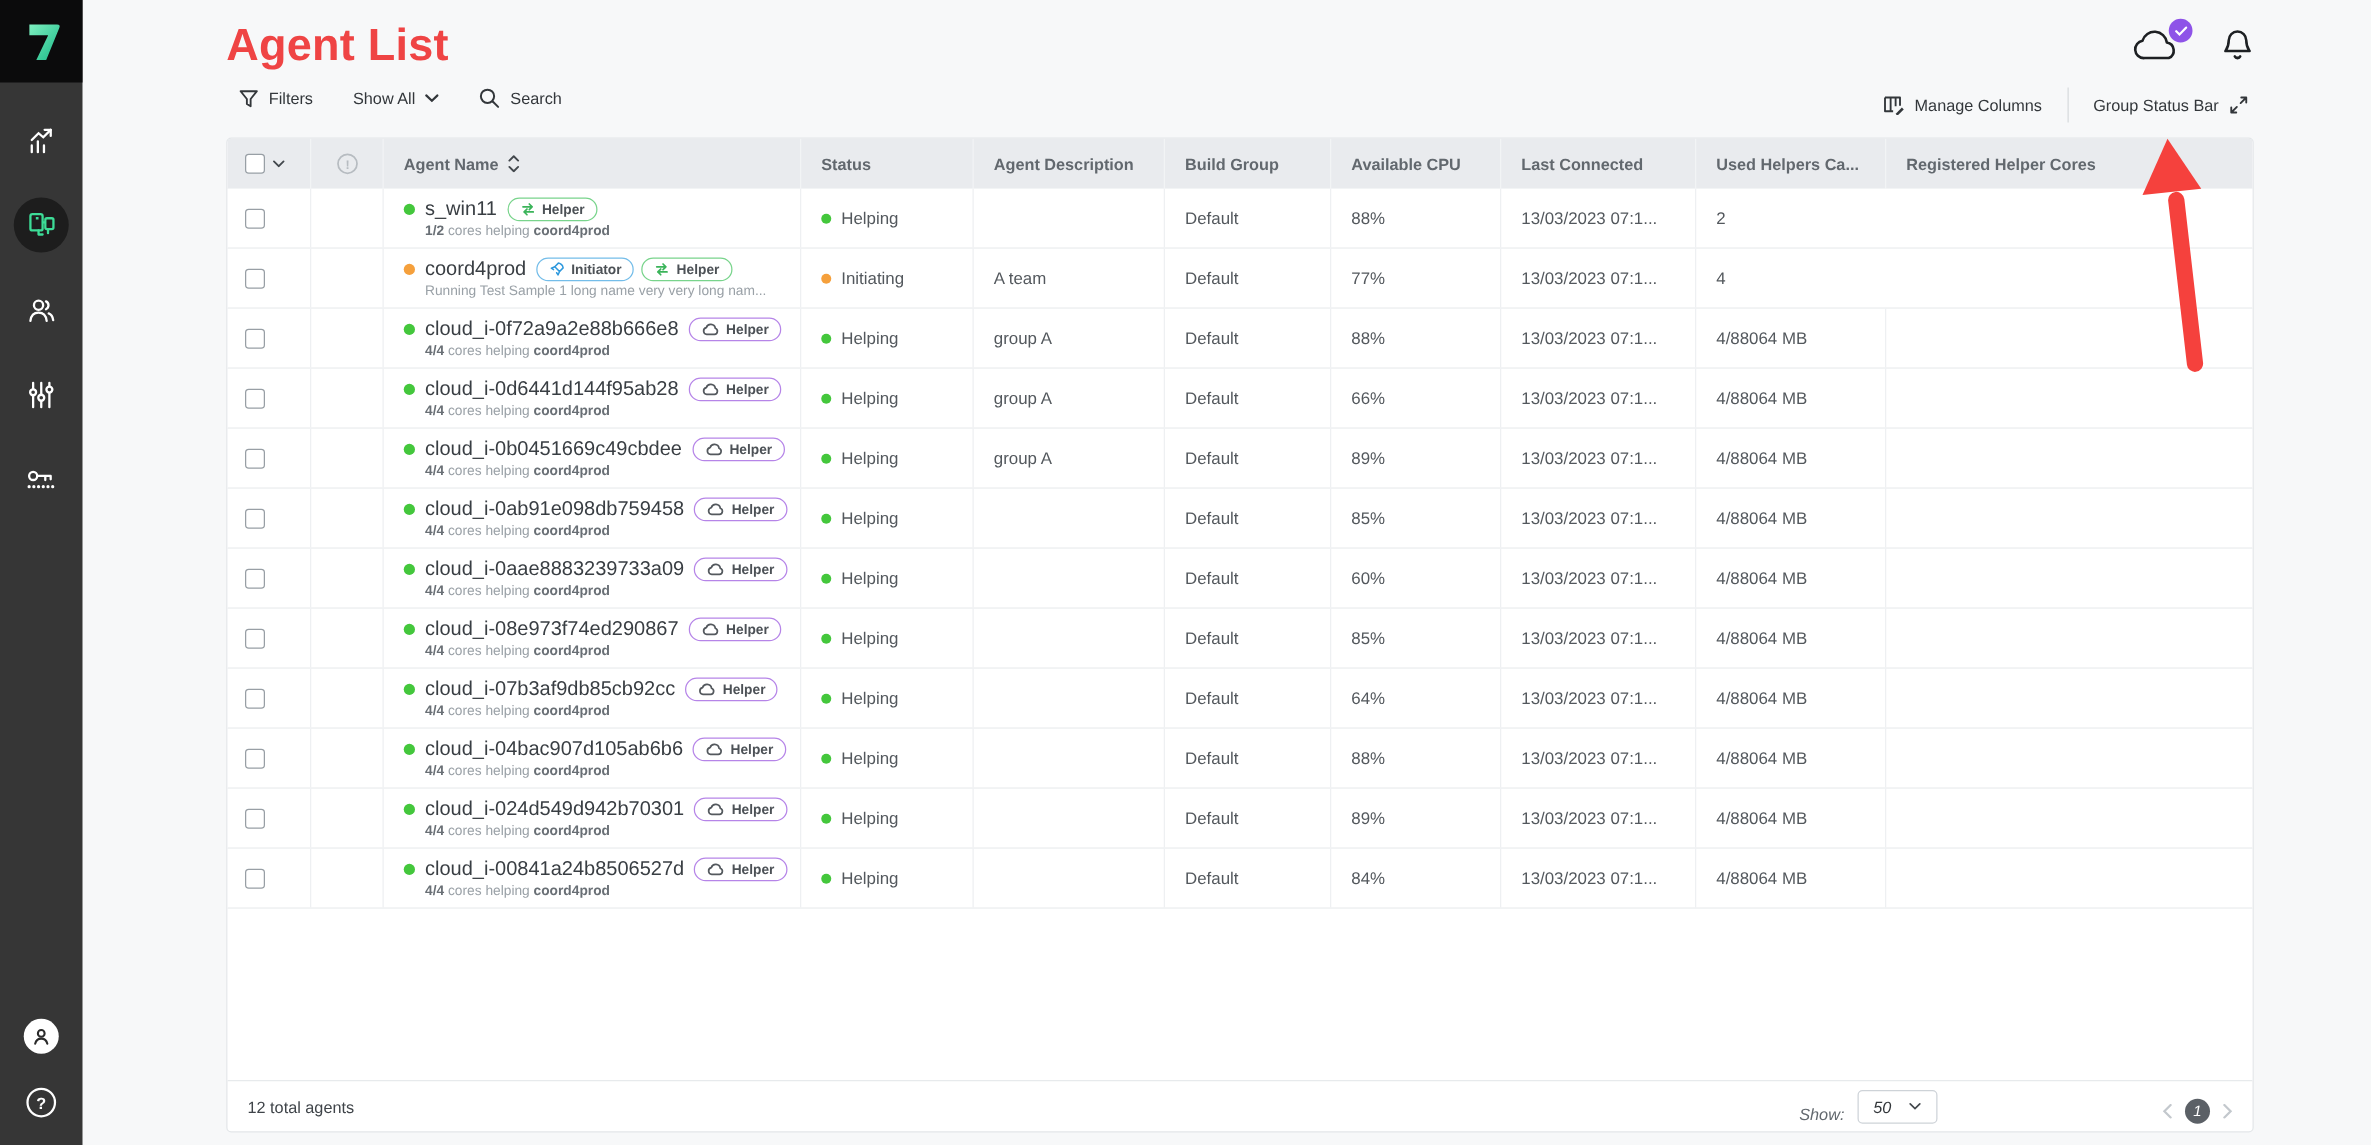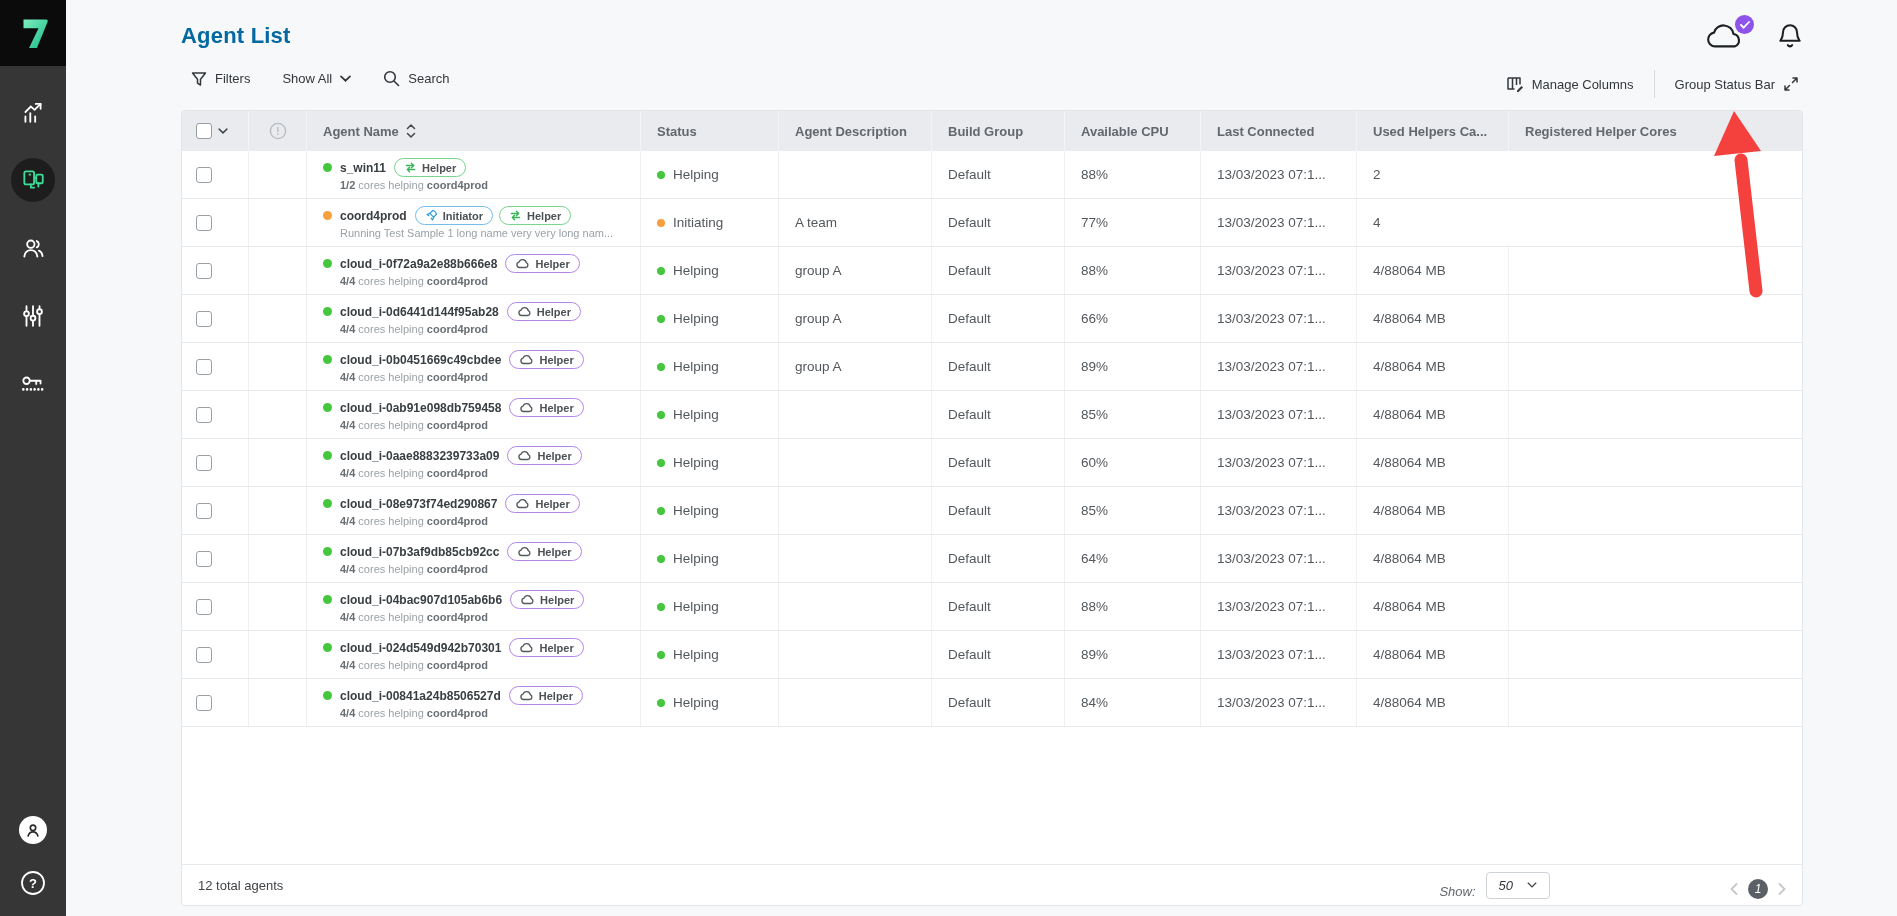--- a/index.html
+++ b/index.html
@@ -13,21 +13,21 @@
   .sidebar { width:66px; height:100%; background:#363636; display:flex; flex-direction:column; align-items:center; flex-shrink:0; }
   .logo-block { width:66px; height:66px; background:#0b0b0c; display:flex; align-items:center; justify-content:center; }
   .side-nav { display:flex; flex-direction:column; align-items:center; padding-top:24px; gap:24px; }
   .nav-item { width:44px; height:44px; display:flex; align-items:center; justify-content:center; border-radius:50%; cursor:pointer; }
   .nav-item.active { background:#1d1d1d; }
   .side-bottom { margin-top:auto; display:flex; flex-direction:column; align-items:center; gap:26px; padding-bottom:16px; }
   .avatar-circle { width:28px; height:28px; background:#fff; border-radius:50%; display:flex; align-items:center; justify-content:center; }
   
   .main { flex:1; display:flex; flex-direction:column; padding:12px 94px 10px 115px; min-width:0; }
   .topbar { height:48px; display:flex; align-items:center; justify-content:space-between; }
-  .page-title { font-size:22px; font-weight:800; color:#0369a1; letter-spacing:.2px; }
+  .page-title { font-size:36px; font-weight:800; color:#ef4444; letter-spacing:.2px; }
   .top-icons { display:flex; align-items:center; gap:32px; }
   .icon-btn { position:relative; cursor:pointer; display:flex; align-items:center; }
   .check-badge { position:absolute; top:-7px; right:-9px; width:19px; height:19px; border-radius:50%; background:#8e53e8; display:flex; align-items:center; justify-content:center; }
   .toolbar { margin-top:10px; height:40px; display:flex; align-items:flex-start; justify-content:space-between; }
   .tool-group { display:flex; align-items:center; gap:32px; padding-left:10px; }
   .tool-item { display:flex; align-items:center; gap:8px; font-size:13px; color:#33373b; cursor:pointer; }
   .tool-right { display:flex; align-items:center; gap:20px; padding-right:4px; }
   .v-sep { width:1px; height:28px; background:#d7dadd; }
   
   .card { flex:1; background:#fff; border:1px solid var(--card-border); border-radius:4px; display:flex; flex-direction:column; overflow:hidden; }
@@ -42,21 +42,21 @@
   .cell:last-child { border-right:none; }
   .cell.center { justify-content:center; padding-left:0; }
   .checkbox { width:16px; height:16px; border:1.5px solid #989fa5; border-radius:3px; background:#fff; cursor:pointer; flex-shrink:0; }
   .name-cell { flex-direction:column; align-items:flex-start; justify-content:center; gap:2px; }
   .name-line { display:flex; align-items:center; gap:8px; }
   .dot { border-radius:50%; flex-shrink:0; }
   .name-dot { width:9px; height:9px; }
   .status-dot { width:8px; height:8px; margin-right:8px; }
   .dot-green { background:var(--status-green,#44c73c); }
   .dot-orange { background:var(--status-orange,#f5a03c); }
-  .agent-name { font-size:12px; font-weight:700; color:var(--name); }
+  .agent-name { font-size:16px; font-weight:400; color:var(--name); }
   .badges { display:flex; gap:6px; }
   .badge { display:inline-flex; align-items:center; gap:5px; height:19px; padding:0 9px; border-radius:999px; border:1px solid #ccc; font-size:11px; font-weight:700; color:#4c5156; background:#fff; }
   .badge svg { display:block; }
   .badge-green { border-color:var(--badge-green,#79d48c); }
   .badge-green svg { color:#3bb45a; }
   .badge-blue { border-color:var(--badge-blue,#74bde9); }
   .badge-blue svg { color:#2f99dd; }
   .badge-purple { border-color:var(--badge-purple,#b685e8); }
   .badge-purple svg { color:#54595e; }
   .sub-line { margin-left:17px; font-size:11px; color:var(--sub); white-space:nowrap; }

